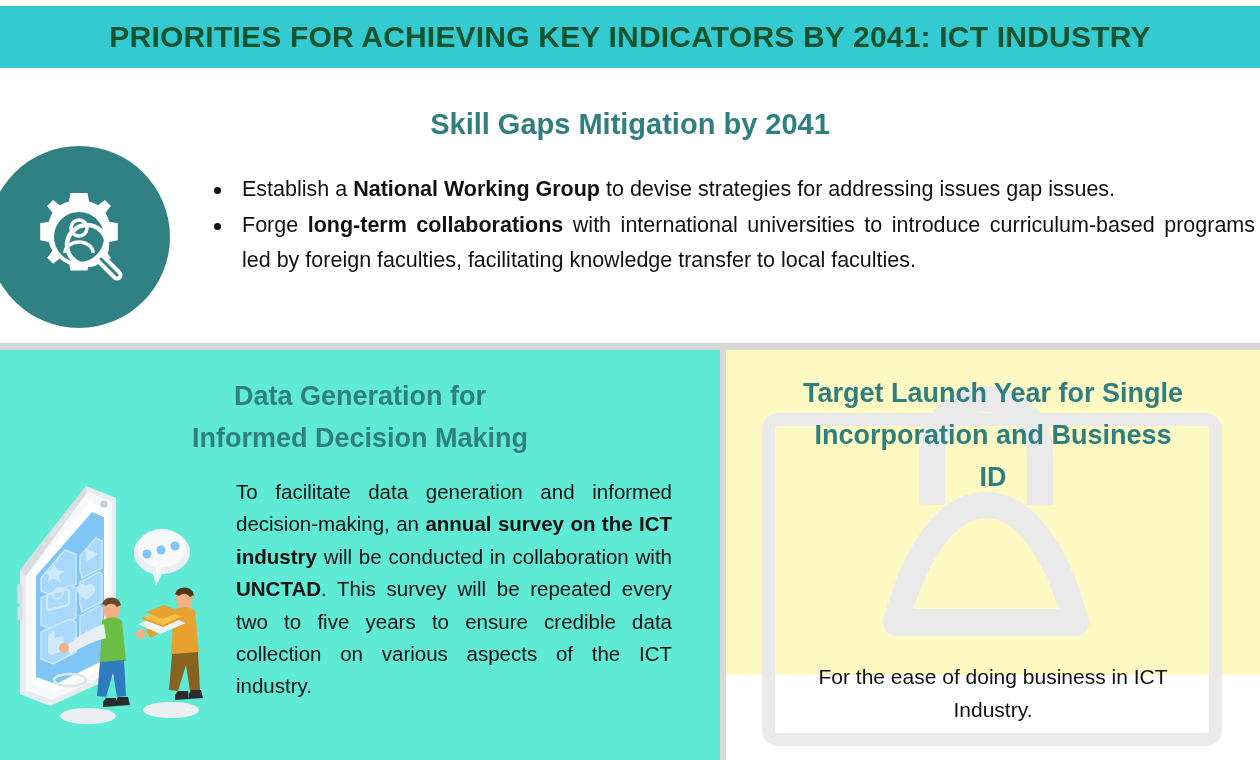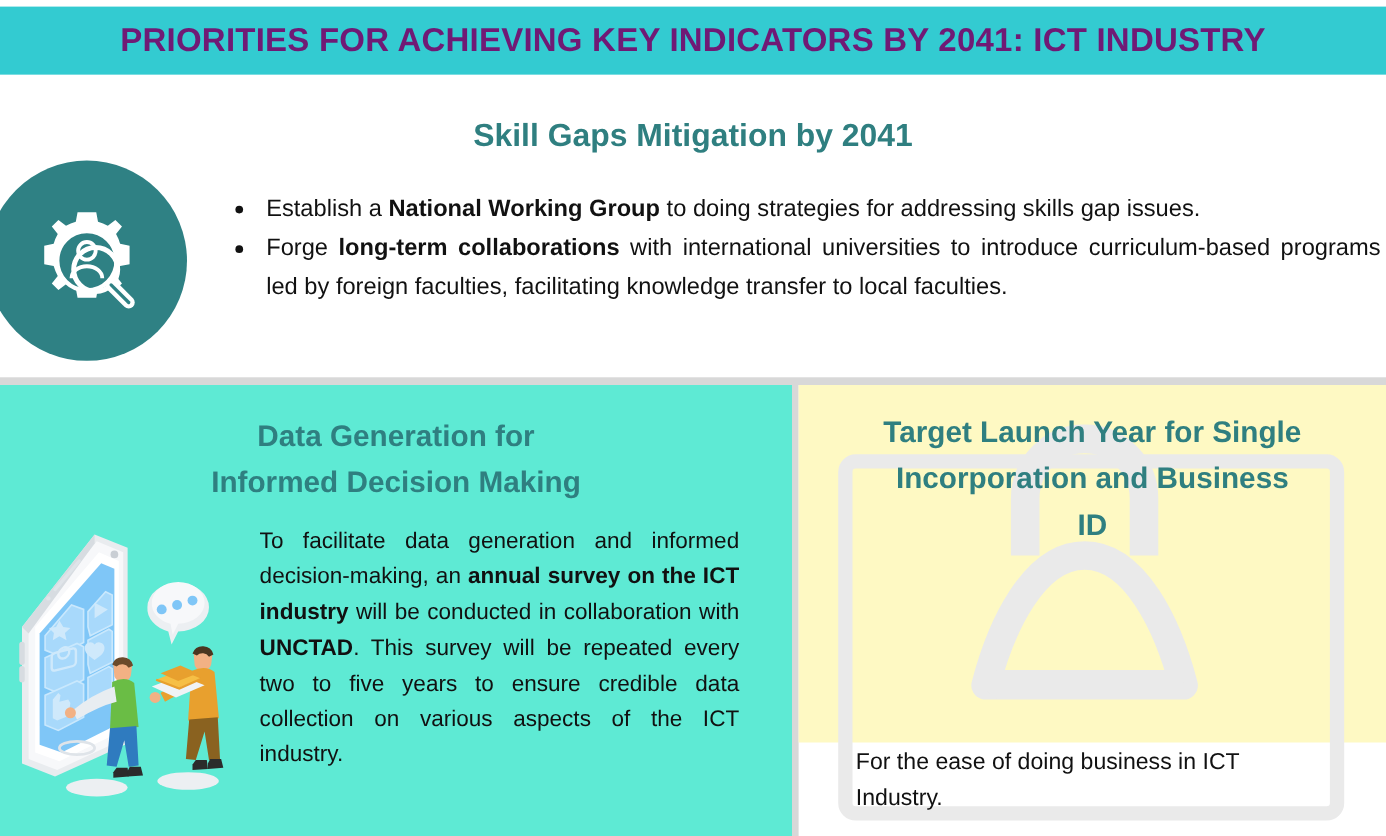--- a/index.html
+++ b/index.html
@@ -24,21 +24,21 @@
     height: 62px;
     background: #33cbd1;
     display: flex;
     align-items: center;
     justify-content: center;
   }
   .banner-title {
     font-size: 30px;
     font-weight: bold;
     letter-spacing: 0.2px;
-    color: #701a75;
+    color: #14532d;
     text-align: center;
     white-space: nowrap;
   }
 
   
   .section-one {
     position: absolute;
     left: 0;
     top: 68px;
     width: 1260px;
@@ -211,26 +211,25 @@
     letter-spacing: -2px;
     line-height: 128px;
     color: #14565c;
     z-index: 2;
   }
   .year-caption {
     position: absolute;
     left: 52px;
     top: 310px;
     width: 430px;
-    text-align: left;
+    text-align: center;
     font-size: 21px;
     line-height: 33px;
     color: #111111;
     z-index: 2;
-    margin-top: 16px;
   }
 </style>
 </head>
 <body>
 
 <div class="banner">
   <div class="banner-title">PRIORITIES FOR ACHIEVING KEY INDICATORS BY 2041: ICT INDUSTRY</div>
 </div>
 
 <div class="section-one">
@@ -264,21 +263,21 @@
         <path d="M40 70 a14 11 0 0 1 28 0" fill="none" stroke="#ffffff" stroke-width="3.5"></path>
         <circle cx="62" cy="62" r="20" fill="none" stroke="#ffffff" stroke-width="4.5"></circle>
         <path d="M76 76 L92 92" stroke="#ffffff" stroke-width="11" stroke-linecap="round"></path>
         <path d="M76 76 L92 92" stroke="#2f8184" stroke-width="3" stroke-linecap="round"></path>
       </g>
     </svg>
   </div>
 
   <ul class="bullets">
     <li>
-      <span>Establish a </span><b>National Working Group</b><span> to doing strategies for addressing skills gap issues.</span>
+      <span>Establish a </span><b>National Working Group</b><span> to devise strategies for addressing issues gap issues.</span>
     </li>
     <li>
       <span>Forge </span><b>long-term collaborations</b><span> with international universities to introduce curriculum-based programs led by foreign faculties, facilitating knowledge transfer to local faculties.</span>
     </li>
   </ul>
 </div>
 
 <div class="hdivider"></div>
 <div class="vdivider"></div>
 

